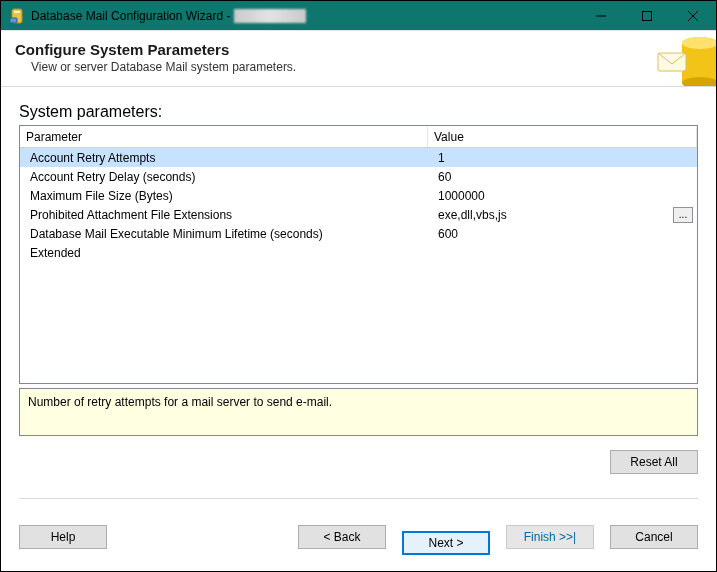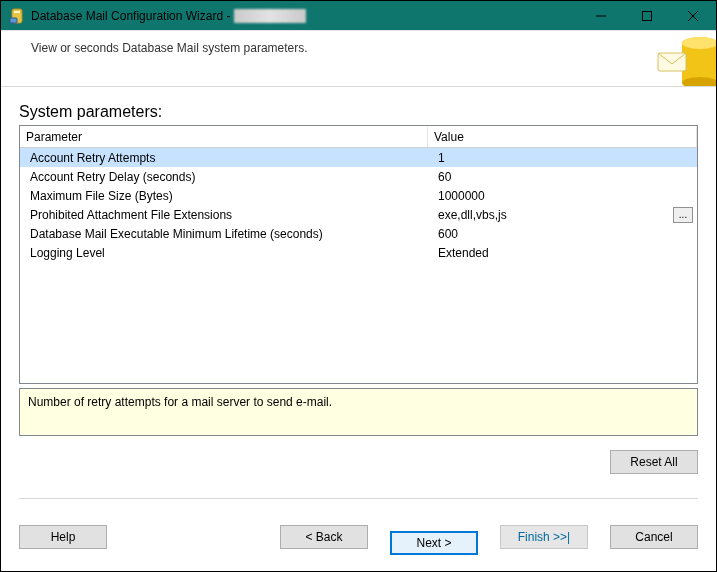--- a/index.html
+++ b/index.html
@@ -183,21 +183,21 @@
   .wiz-btn[disabled] {
     color: #0369a1;
     border-color: #c9c9c9;
     background: #e6e6e6;
   }
 
   .footer {
     display: flex;
     align-items: center;
     padding: 14px 18px 16px 18px;
-    gap: 22px;
+    gap: 16px;
   }
   .footer .grow { flex: 1; }
 </style>
 </head>
 <body>
 
 <div class="titlebar">
   <span class="app-icon">
     <svg viewBox="0 0 16 16">
         <rect x="3" y="1" width="10" height="14" rx="2" fill="#e7c447" stroke="#b38f1f"></rect>
@@ -221,21 +221,22 @@
   <div class="win-btn">
     <svg viewBox="0 0 10 10">
         <line x1="0" y1="0" x2="10" y2="10" stroke="#000" stroke-width="1"></line>
         <line x1="10" y1="0" x2="0" y2="10" stroke="#000" stroke-width="1"></line>
       </svg>
   </div>
 </div>
 
 <div class="header-band">
   <div class="header-text">
-    <p>View or seconds Database Mail system parameters.</p>
+    <h1>Configure System Parameters</h1>
+    <p>View or server Database Mail system parameters.</p>
   </div>
   <div class="header-art">
     <svg viewBox="0 0 60 60" width="60" height="60">
       <ellipse cx="44" cy="12" rx="18" ry="6" fill="#f3c418"></ellipse>
       <rect x="26" y="12" width="36" height="40" fill="#f3c418"></rect>
       <ellipse cx="44" cy="52" rx="18" ry="6" fill="#d6a300"></ellipse>
       <ellipse cx="44" cy="12" rx="18" ry="6" fill="#ffe26b"></ellipse>
       <rect x="2" y="22" width="28" height="18" rx="2" fill="#fffbe2" stroke="#d6c160"></rect>
       <polyline points="2,22 16,33 30,22" fill="none" stroke="#d6c160" stroke-width="1"></polyline>
     </svg>
@@ -276,21 +277,20 @@
             <div class="ellipsis-btn">...</div>
           </div>
         </div>
         <div class="grid-row">
           <div class="cell param">Database Mail Executable Minimum Lifetime (seconds)</div>
           <div class="cell value-wrap">
             <span class="val">600</span>
           </div>
         </div>
         <div class="grid-row">
-          <div class="cell param">Logging Level</div>
           <div class="cell value-wrap">
             <span class="val">Extended</span>
           </div>
         </div>
       </div>
   </div>
 
   <div class="desc-box">Number of retry attempts for a mail server to send e-mail.</div>
 
   <div class="reset-row">

